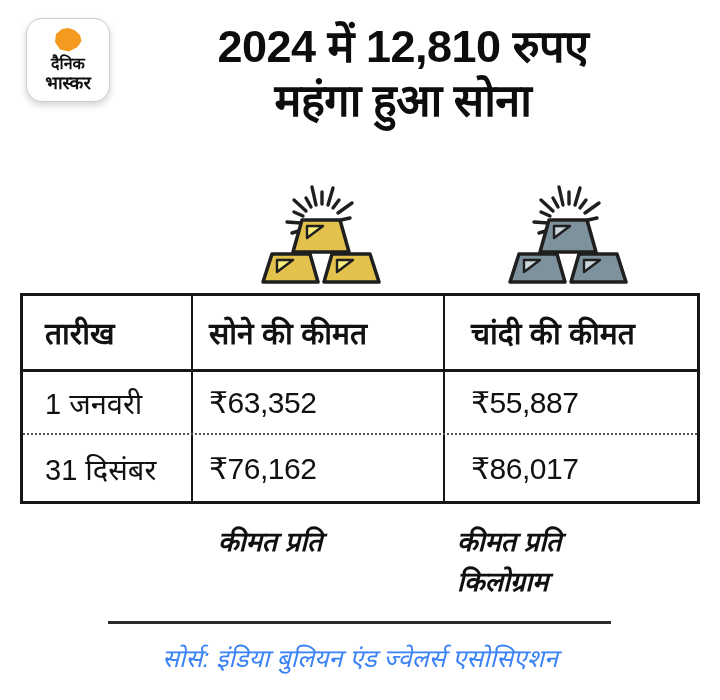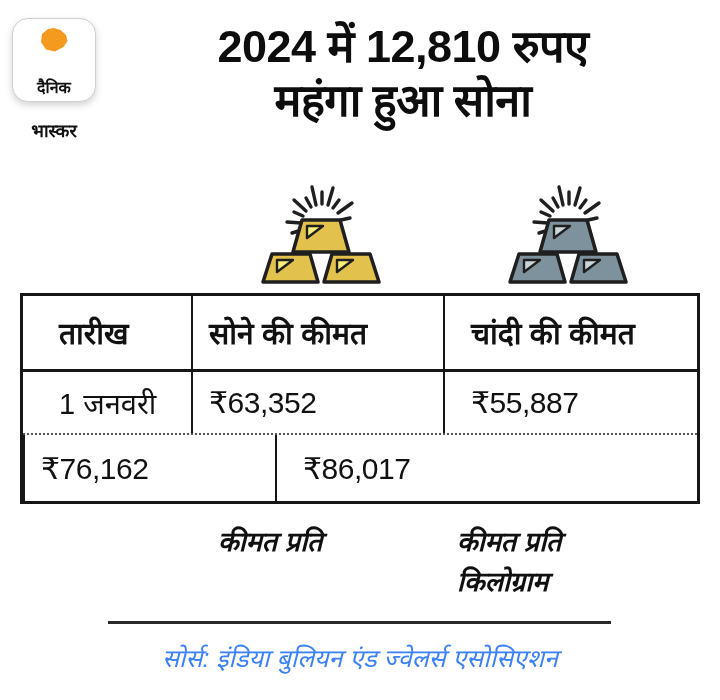--- a/index.html
+++ b/index.html
@@ -3,24 +3,24 @@
 <meta charset="utf-8">
 <style>
   html,body{margin:0;padding:0;background:#ffffff;}
   #stage{
     position:relative;width:720px;height:700px;background:#ffffff;
     font-family:"Liberation Sans","DejaVu Sans",sans-serif;color:#111;
     overflow:hidden;
   }
   
   .logo{
-    position:absolute;left:12px;top:18px;width:82px;height:82px;
+    position:absolute;left:26px;top:18px;width:82px;height:82px;
     background:#fff;border:1px solid #cfcfcf;border-radius:16px;
     box-shadow:0 3px 7px rgba(0,0,0,.18);
-    display:flex;flex-direction:column;align-items:center;justify-content:flex-start;gap:24px;
+    display:flex;flex-direction:column;align-items:center;justify-content:flex-start;
   }
   .logo .sun{margin-top:9px;line-height:0;}
   .logo .l1{font-size:16px;font-weight:700;line-height:19px;margin-top:2px;}
   .logo .l2{font-size:18px;font-weight:700;line-height:21px;}
   
   .title{
     position:absolute;left:96px;top:20px;width:614px;
     text-align:center;font-weight:700;font-size:45px;line-height:54px;color:#0d0d0d;
     letter-spacing:-0.5px;
   }
@@ -30,21 +30,21 @@
   
   .ptable{
     position:absolute;left:20px;top:293px;width:680px;box-sizing:border-box;
     border:3px solid #161616;
   }
   .trow{display:flex;align-items:stretch;}
   .trow.head{height:73px;border-bottom:3px solid #161616;}
   .trow.r1{height:61px;border-bottom:2px dotted #555;}
   .trow.r2{height:66px;}
   .tcell{display:flex;align-items:center;box-sizing:border-box;}
-  .c1{width:168px;padding-left:36px;}
+  .c1{width:168px;padding-left:22px;}
   .c2{width:252px;padding-left:16px;border-left:2px solid #161616;}
   .c3{flex:1;padding-left:26px;border-left:2px solid #161616;}
   .head .tcell{font-weight:700;font-size:30px;}
   .head .c1{}
   .trow .date{font-size:29px;}
   .trow .val{font-size:30px;letter-spacing:-0.5px;}
   
   .footnote{
     position:absolute;top:522px;font-size:27px;font-weight:700;font-style:italic;
     line-height:40px;color:#101010;
@@ -134,20 +134,21 @@
       <div class="tcell c1">तारीख</div>
       <div class="tcell c2">सोने की कीमत</div>
       <div class="tcell c3">चांदी की कीमत</div>
     </div>
     <div class="trow r1">
       <div class="tcell c1 date">1 जनवरी</div>
       <div class="tcell c2 val">₹63,352</div>
       <div class="tcell c3 val">₹55,887</div>
     </div>
     <div class="trow r2">
+      <div class="tcell c1 date">31 दिसंबर</div>
       <div class="tcell c2 val">₹76,162</div>
       <div class="tcell c3 val">₹86,017</div>
     </div>
   </div>
 
   <div class="footnote fn-gold">
     <div>कीमत प्रति</div>
   </div>
   <div class="footnote fn-silver">
     <div>कीमत प्रति</div>

